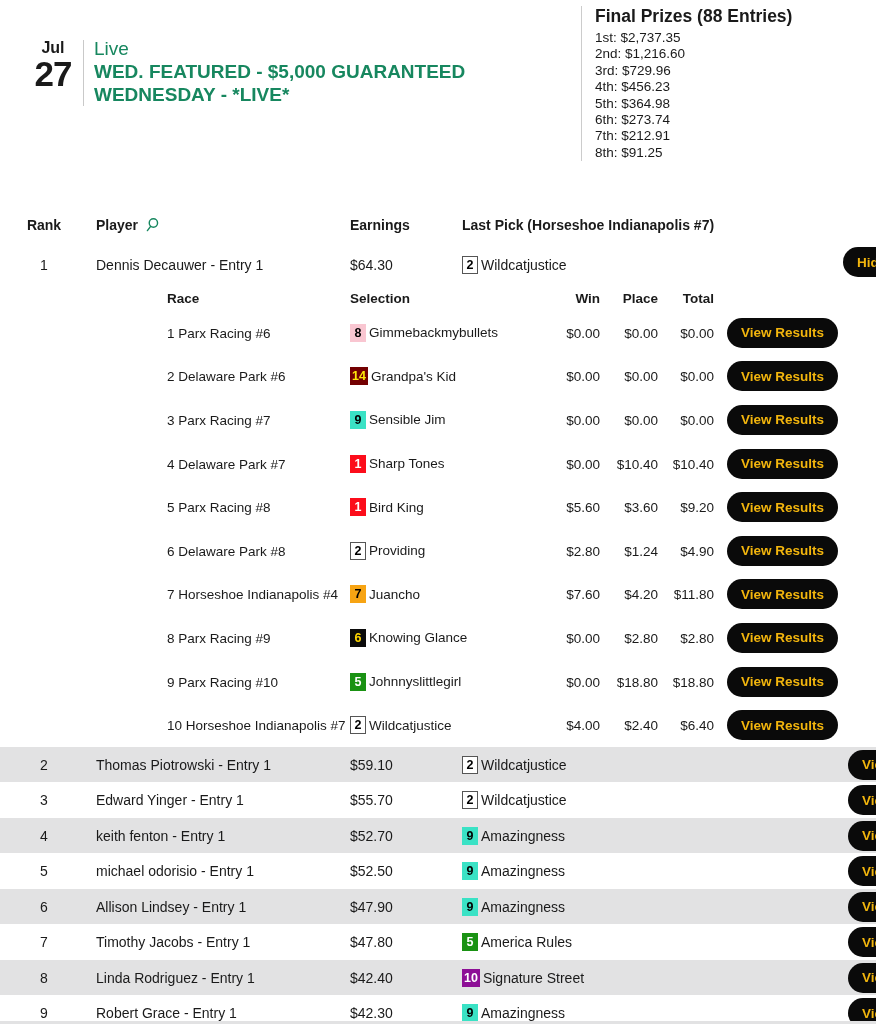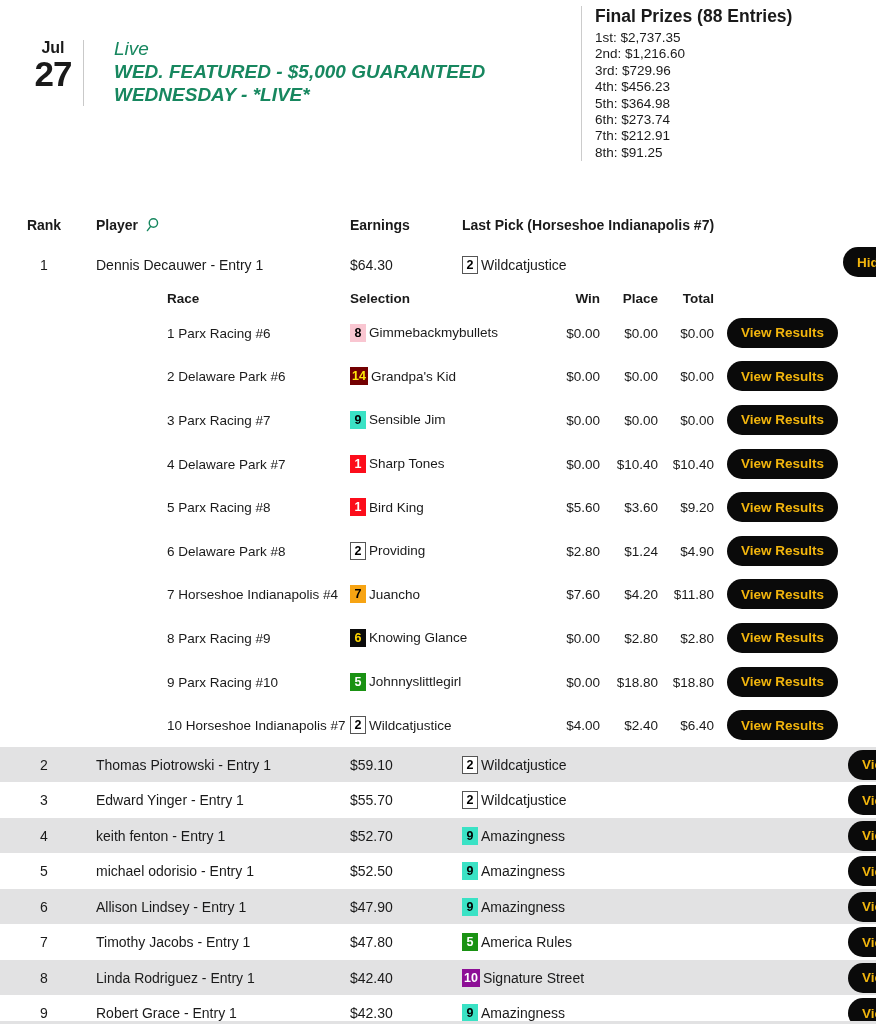--- a/index.html
+++ b/index.html
@@ -15,21 +15,21 @@
     background:#ffffff;color:#1a1a1a;
     font-family:"Liberation Sans","DejaVu Sans",sans-serif;
   }
 
   
   .event-header{position:absolute;left:33px;top:38px;display:flex;}
   .date-box{text-align:center;min-width:50px;padding-right:10px;}
   .date-month{font-size:16px;font-weight:bold;line-height:19px;}
   .date-day{font-size:35px;font-weight:bold;line-height:33px;letter-spacing:-1px;}
   .vdivider{width:1px;background:#c9c9c9;height:66px;margin-top:2px;}
-  .event-info{margin-left:30px;padding-top:0;font-style:italic;}
+  .event-info{margin-left:10px;padding-top:0;}
   .event-status{font-size:19px;line-height:22px;color:var(--teal);}
   .event-title{font-size:19px;font-weight:bold;line-height:23px;color:var(--teal);max-width:430px;}
 
   
   .prizes{position:absolute;left:533px;top:6px;border-left:1px solid #cccccc;padding-left:13px;margin-left:48px;}
   .prizes-title{font-size:17.5px;font-weight:bold;line-height:21px;margin-bottom:3px;}
   .prize-line{font-size:13.5px;line-height:16.4px;}
 
   
   .board{position:absolute;top:205px;left:0;width:876px;}

